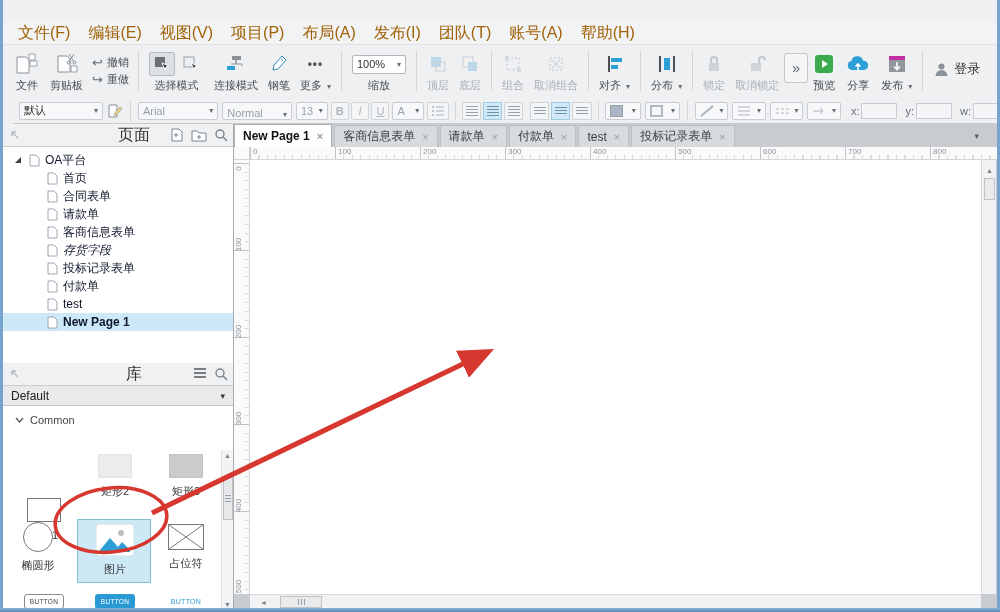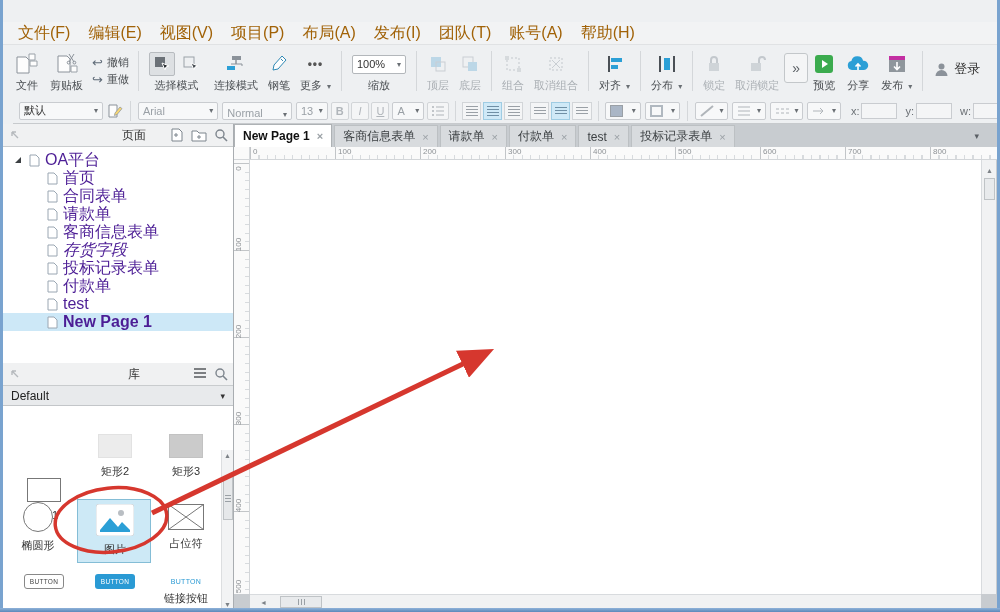--- a/index.html
+++ b/index.html
@@ -61,26 +61,26 @@
     display:flex; align-items:center; justify-content:center; }
   .alnbtn.active { background:#cfe9f7; border-color:#9fccе3; border-color:#9fcce3; }
   .lines { width:12px; height:10px; }
   .vdiv2 { width:1px; height:20px; background:#d4d7da; margin:0 5px; }
   .xyw { font-size:11px; color:#6a6f74; margin:0 2px 0 8px; }
   .xyw-input { width:36px; height:16px; background:#f4f5f6; border:1px solid #c9ccd0; }
 
   
   .sidebar { position:absolute; left:3px; top:124px; width:231px; height:485px; background:#fff; border-right:1px solid #a9adb1; z-index:20; }
   .panel-head { position:relative; height:23px; background:#f0f1f2; border-bottom:1px solid #c9ccce; display:flex; align-items:center; }
-  .panel-title { position:absolute; left:0; right:0; text-align:center; font-size:12px; color:#333;margin-left:32px; }
+  .panel-title { position:absolute; left:0; right:0; text-align:center; font-size:16px; color:#333;margin-left:32px; }
   .ph-left { position:absolute; left:6px; top:5px; }
   .ph-icons { position:absolute; right:5px; top:4px; display:flex; gap:7px; z-index:2; }
 
   .tree { background:#fff; height:216px; overflow:hidden; padding-top:4px; }
-  .tree-row { height:18px; display:flex; align-items:center; font-size:16px; color:#4c1d95; }
+  .tree-row { height:18px; display:flex; align-items:center; font-size:12px; color:#0f172a; }
   .tree-row .lbl { margin-left:5px; white-space:nowrap; }
   .tree-row.selected { background:#cde8f7; font-weight:bold; }
 
   .lib-head { margin-top:0; }
   .lib-select { height:20px; margin:0; background:#e8eaec; border-bottom:1px solid #c3c6c9;
     display:flex; align-items:center; justify-content:space-between; padding:0 8px; font-size:12px; color:#222; }
   .lib-content { position:relative; background:#fff; height:100%; }
   .section-row { display:flex; align-items:center; gap:6px; padding:8px 0 0 12px; font-size:11px; color:#444; }
   .wgrid { position:relative; }
   .wcell { position:absolute; width:70px; display:flex; flex-direction:column; align-items:center; }
@@ -664,20 +664,26 @@
             </svg>
           </span>
       </span>
     </div>
     <div class="lib-select">
       <span>Default</span>
       <span style="font-size:9px;color:#333;">▾</span>
     </div>
 
     <div class="lib-content">
+      <div class="section-row">
+        <svg class="ic" width="9" height="6" viewBox="0 0 9 6">
+            <path d="M1 1l3.5 4L8 1" stroke="#55595d" fill="none" stroke-width="1.3"></path>
+          </svg>
+        <span>Common</span>
+      </div>
 
       <div class="wgrid">
 
         <div class="sel-cell"></div>
 
         <div class="wcell" style="left:6px;top:28px;margin-top:44px;">
           <div class="shape-r1"></div>
           <div class="wlabel">矩形1</div>
         </div>
         <div class="wcell" style="left:77px;top:28px;">

